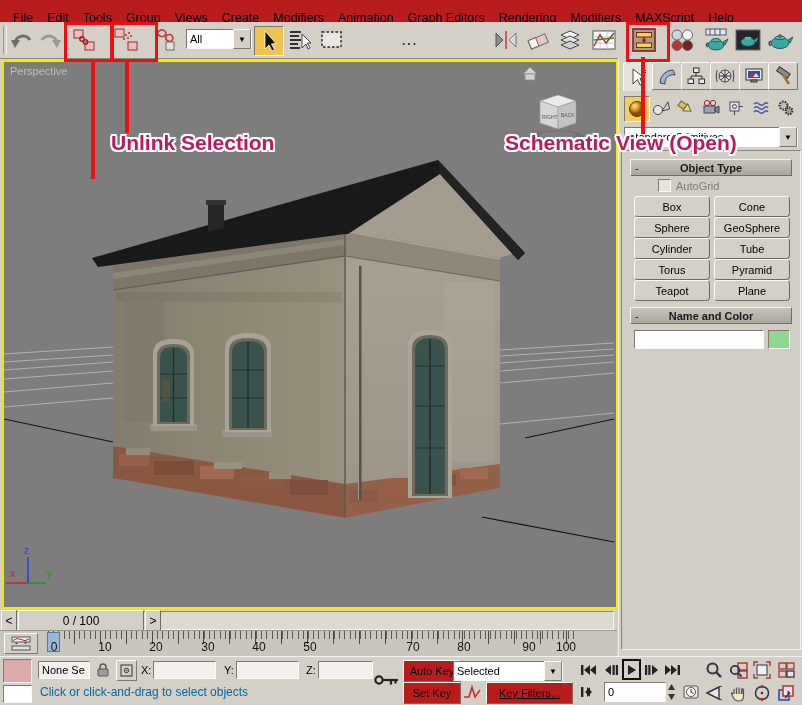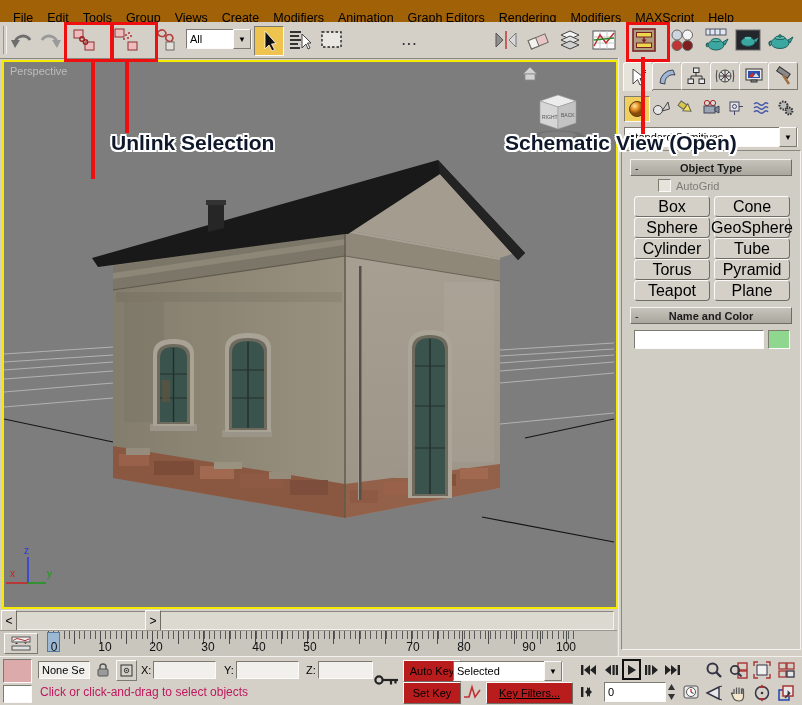--- a/index.html
+++ b/index.html
@@ -1,63 +1,63 @@
 <!DOCTYPE html>
 <html><head>
 <meta charset="utf-8">
 <style>
   html,body{margin:0;padding:0;}
   .app{position:relative;width:802px;height:705px;background:#d4d0c8;font-family:"Liberation Sans",sans-serif;font-size:12px;color:#000;overflow:hidden;}
   .abs{position:absolute;}
   
-  .menubar{left:0;top:0;width:802px;height:36px;display:flex;align-items:center;padding-left:6px;box-sizing:border-box;border-bottom:1px solid #9a968e;background:#a16207;}
+  .menubar{left:0;top:0;width:802px;height:36px;display:flex;align-items:center;padding-left:6px;box-sizing:border-box;border-bottom:1px solid #9a968e;background:#b91c1c;}
   .menu-item{padding:0 7px;font-size:12.5px;cursor:default;}
   .toolbar{left:0;top:22px;width:802px;height:36px;background:#d4d0c8;border-bottom:1px solid #8a877f;}
   .tbtn{position:absolute;top:26px;width:28px;height:28px;display:flex;align-items:center;justify-content:center;}
   .raised{background:#d4d0c8;border:1px solid;border-color:#fbfaf8 #7d7a72 #7d7a72 #fbfaf8;}
   .sunken{background:#fff;border:1px solid;border-color:#7d7a72 #fbfaf8 #fbfaf8 #7d7a72;}
   .tsep{position:absolute;top:26px;width:2px;height:28px;border-left:1px solid #9b978f;border-right:1px solid #f2f0ec;}
   .dots{font-weight:bold;color:#333;letter-spacing:2px;}
   
   .viewport{left:2px;top:60px;width:612px;height:545px;background:#7d7d7d;border:2px solid #f6ea00;}
   .vp-label{left:6px;top:3px;color:#bdbdbd;font-size:11px;}
   
   .redbox{position:absolute;border:3px solid #ee1010;z-index:40;}
   .redline{position:absolute;width:4px;background:#ee1010;z-index:40;}
-  .ann{position:absolute;z-index:41;color:#0f172a;font-weight:bold;font-size:21px;white-space:nowrap;
+  .ann{position:absolute;z-index:41;color:#be185d;font-weight:bold;font-size:21px;white-space:nowrap;
        text-shadow:2px 0 #fff,-2px 0 #fff,0 2px #fff,0 -2px #fff,1.6px 1.6px #fff,-1.6px -1.6px #fff,1.6px -1.6px #fff,-1.6px 1.6px #fff;}
   
   .panel{left:618px;top:58px;width:184px;height:598px;background:#d4d0c8;border-left:1px solid #f0eee9;}
   .ptab{position:absolute;top:4px;width:28px;height:26px;background:#d4d0c8;border:1px solid;border-color:#fbfaf8 #7d7a72 #7d7a72 #fbfaf8;border-radius:3px 3px 0 0;display:flex;align-items:center;justify-content:center;}
   .ptab.active{background:#e6e3db;height:28px;border-bottom:none;}
   .pbtn2{position:absolute;top:38px;width:24px;height:24px;display:flex;align-items:center;justify-content:center;}
   .pbtn2.activeY{background:#f0cf5c;border:1px solid;border-color:#7d7a72 #fbfaf8 #fbfaf8 #7d7a72;}
   .dropfield{display:flex;align-items:center;background:#fff;border:1px solid;border-color:#7d7a72 #fbfaf8 #fbfaf8 #7d7a72;height:18px;font-size:11px;}
   .droparrow{width:16px;height:100%;margin-left:auto;background:#d4d0c8;border:1px solid;border-color:#fbfaf8 #7d7a72 #7d7a72 #fbfaf8;display:flex;align-items:center;justify-content:center;font-size:8px;}
   .rollarea{position:absolute;left:2px;top:92px;width:178px;height:498px;background:#d0cdc5;border:1px solid;border-color:#8a877f #f4f2ee #f4f2ee #8a877f;}
   .rollhead{position:absolute;left:8px;width:160px;height:15px;background:linear-gradient(#c6c3bb,#aaa79f);border:1px solid;border-color:#f4f2ee #6f6c66 #6f6c66 #f4f2ee;font-size:11px;display:flex;align-items:center;justify-content:center;font-weight:bold;color:#1a1a1a;}
   .collapse{position:absolute;left:4px;font-weight:normal;font-size:11px;}
-  .objbtn{position:absolute;width:74px;height:19px;background:#d4d0c8;border:1px solid;border-color:#fbfaf8 #6f6c66 #6f6c66 #fbfaf8;border-radius:4px;font-size:16px;display:flex;align-items:center;justify-content:center;}
+  .objbtn{position:absolute;width:74px;height:19px;background:#d4d0c8;border:1px solid;border-color:#fbfaf8 #6f6c66 #6f6c66 #fbfaf8;border-radius:4px;font-size:11px;display:flex;align-items:center;justify-content:center;}
   .graytxt{color:#7e7b75;}
   
   .tl-row{left:0;top:609px;width:617px;height:21px;background:#d4d0c8;}
   .tl-groove{position:absolute;left:16px;top:2px;width:596px;height:17px;background:#dcd9d1;border:1px solid;border-color:#8a877f #f4f2ee #f4f2ee #8a877f;}
   .tl-btn{position:absolute;top:1px;height:19px;background:#d4d0c8;border:1px solid;border-color:#fbfaf8 #6f6c66 #6f6c66 #fbfaf8;display:flex;align-items:center;justify-content:center;font-size:12px;}
   .ruler{left:0;top:630px;width:617px;height:26px;background:#c9c6be;border-top:1px solid #9a968e;}
   .ticks1{position:absolute;left:48px;top:0;width:530px;height:8px;background:repeating-linear-gradient(90deg,#5a5a5a 0 1px,transparent 1px 5.2px);}
   .ticks2{position:absolute;left:48px;top:0;width:530px;height:13px;background:repeating-linear-gradient(90deg,#4a4a4a 0 1px,transparent 1px 25.9px);}
   .ticklabel{position:absolute;top:9px;width:34px;text-align:center;font-size:12px;color:#111;}
   .marker{position:absolute;left:47px;top:1px;width:11px;height:18px;background:#9db8d2;border:1px solid #55789c;}
   
   .statusbar{left:0;top:656px;width:802px;height:49px;background:#d4d0c8;border-top:1px solid #f2f0ec;}
   .sbtn{position:absolute;background:#b91c1c;border:1px solid;border-color:#fbfaf8 #6f6c66 #6f6c66 #fbfaf8;font-size:11px;display:flex;align-items:center;justify-content:center;}
   .sfield{position:absolute;background:#f2f0ec;border:1px solid;border-color:#7d7a72 #fbfaf8 #fbfaf8 #7d7a72;font-size:11px;display:flex;align-items:center;padding-left:3px;box-sizing:border-box;}
   .slabel{position:absolute;font-size:11px;}
   .icon-cell{position:absolute;display:flex;align-items:center;justify-content:center;}
-  .prompt{position:absolute;left:40px;top:28px;font-size:12px;color:#be185d;}
+  .prompt{position:absolute;left:40px;top:28px;font-size:12px;color:#0369a1;}
   svg{display:block;}
 </style>
 </head>
 <body>
 
 <div class="app">
 
   <div class="abs menubar">
     <span class="menu-item">File</span>
     <span class="menu-item">Edit</span>
@@ -511,20 +511,21 @@
   <div class="redbox" style="left:626px;top:22px;width:38px;height:34px;"></div>
   <div class="redline" style="left:91px;top:60px;height:119px;"></div>
   <div class="redline" style="left:125px;top:60px;height:73px;"></div>
   <div class="redline" style="left:641px;top:57px;height:77px;"></div>
   <div class="ann" style="left:111px;top:131px;">Unlink Selection</div>
   <div class="ann" style="left:505px;top:131px;">Schematic View (Open)</div>
 
   <div class="abs tl-row">
     <div class="tl-groove"></div>
     <div class="tl-btn" style="left:1px;width:14px;">&lt;</div>
+    <div class="tl-btn" style="left:18px;width:124px;">0 / 100</div>
     <div class="tl-btn" style="left:145px;width:14px;">&gt;</div>
   </div>
 
   <div class="abs ruler">
     <div class="abs raised" style="left:4px;top:2px;width:32px;height:19px;display:flex;align-items:center;justify-content:center;">
       <svg width="20" height="16">
         <rect x="1" y="1" width="18" height="5" fill="#f0f0f0" stroke="#555"></rect>
         <path d="M2 4.5 Q6 1 10 3.5 T18 3" fill="none" stroke="#b03030"></path>
         <polygon points="4,8 7,8 5.5,6.5" fill="#333"></polygon>
           <polygon points="13,6.5 16,6.5 14.5,8" fill="#333"></polygon>

